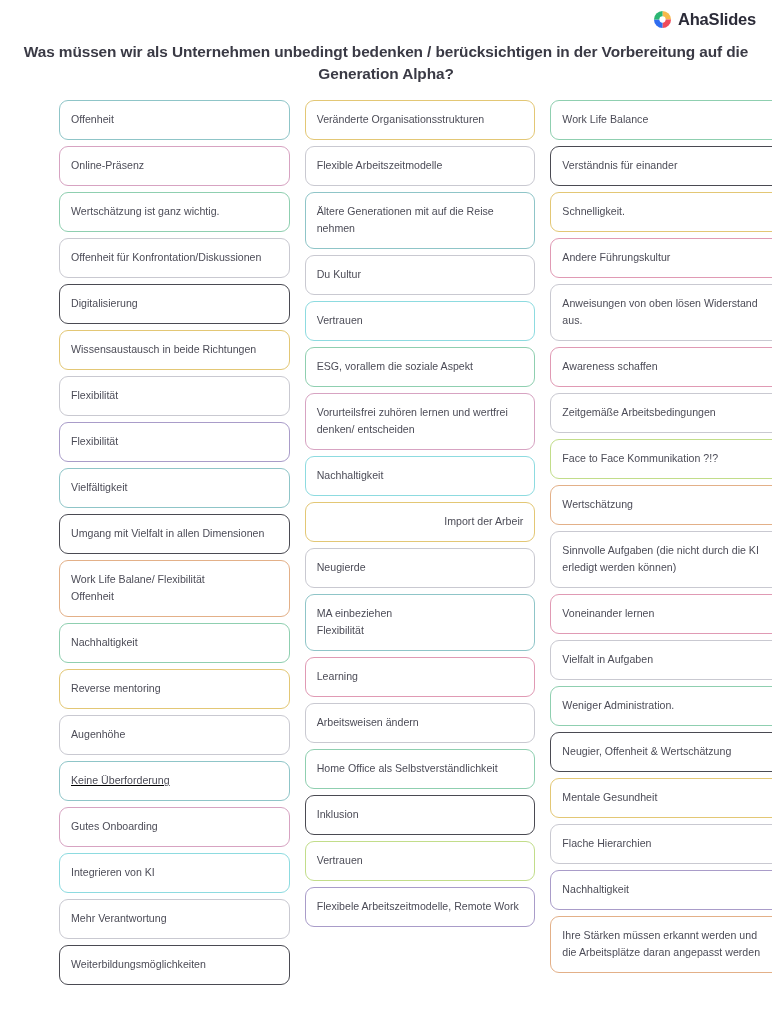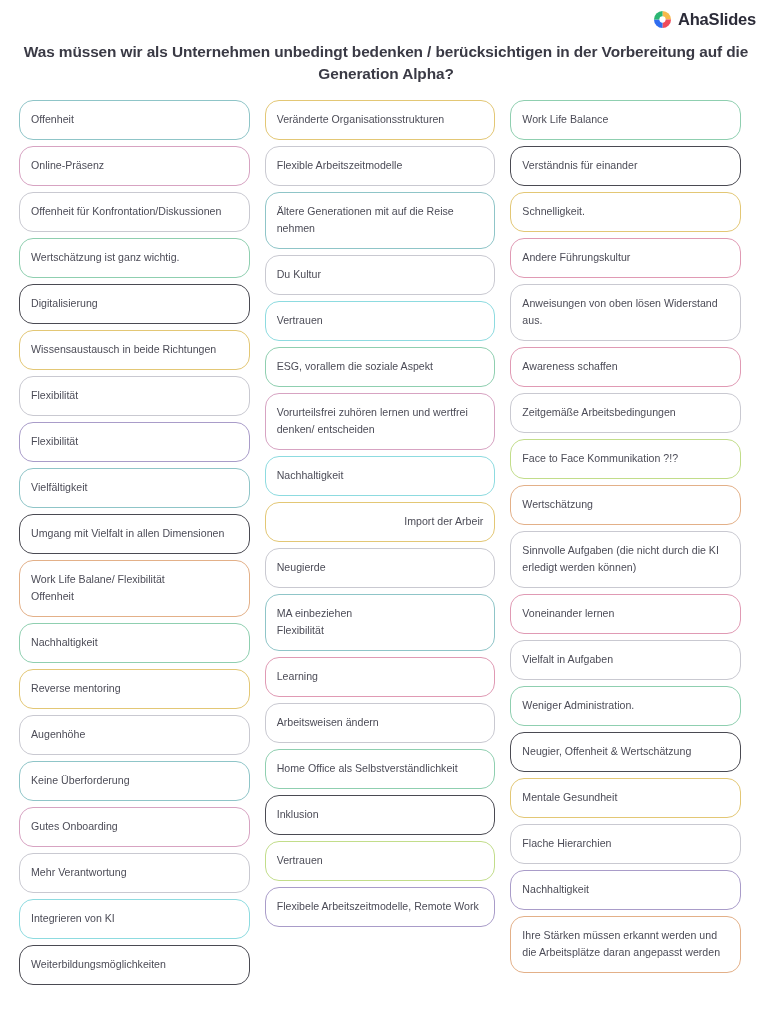--- a/index.html
+++ b/index.html
@@ -73,25 +73,26 @@
     display: flex;
     flex-direction: column;
     gap: 6px;
   }
 
   
   .card {
     width: 100%;
     background: #ffffff;
     border: 1px solid #c9c9d1;
-    border-radius: 14px;
+    border-radius: 9px;
     padding: 10px 11px 11px 11px;
     min-height: 36px;
     display: flex;
     align-items: center;
+    margin-left: 40px;
   }
   .card-text {
     font-size: 10.6px;
     line-height: 17px;
     color: #4c4c57;
     white-space: pre-line;
     word-break: break-word;
     letter-spacing: 0.01px;
   }
 </style>
@@ -114,25 +115,25 @@
   <div class="title">Was müssen wir als Unternehmen unbedingt bedenken / berücksichtigen in der Vorbereitung auf die Generation Alpha?</div>
 
   <div class="board">
     <div class="column">
         <div class="card" style="border-color: rgb(143, 197, 200);">
           <div class="card-text">Offenheit</div>
         </div>
         <div class="card" style="border-color: rgb(215, 163, 194);">
           <div class="card-text">Online-Präsenz</div>
         </div>
+        <div class="card" style="border-color: rgb(143, 207, 176);">
+          <div class="card-text">Wertschätzung ist ganz wichtig.</div>
+        </div>
         <div class="card" style="border-color: rgb(201, 201, 209);">
           <div class="card-text">Offenheit für Konfrontation/Diskussionen</div>
-        </div>
-        <div class="card" style="border-color: rgb(143, 207, 176);">
-          <div class="card-text">Wertschätzung ist ganz wichtig.</div>
         </div>
         <div class="card" style="border-color: rgb(74, 74, 82);">
           <div class="card-text">Digitalisierung</div>
         </div>
         <div class="card" style="border-color: rgb(227, 199, 117);">
           <div class="card-text">Wissensaustausch in beide Richtungen</div>
         </div>
         <div class="card" style="border-color: rgb(201, 201, 209);">
           <div class="card-text">Flexibilität</div>
         </div>
@@ -151,32 +152,32 @@
         </div>
         <div class="card" style="border-color: rgb(143, 207, 176);">
           <div class="card-text">Nachhaltigkeit</div>
         </div>
         <div class="card" style="border-color: rgb(227, 199, 117);">
           <div class="card-text">Reverse mentoring</div>
         </div>
         <div class="card" style="border-color: rgb(201, 201, 209);">
           <div class="card-text">Augenhöhe</div>
         </div>
-        <div class="card" style="border-color: rgb(143, 197, 200);">
+        <div class="card" style="border-color: rgb(143, 197, 200); text-decoration: underline;">
           <div class="card-text">Keine Überforderung</div>
         </div>
         <div class="card" style="border-color: rgb(215, 163, 194);">
           <div class="card-text">Gutes Onboarding</div>
         </div>
-        <div class="card" style="border-color: rgb(201, 201, 209);">
-          <div class="card-text">Mehr Verantwortung</div>
-        </div>
         <div class="card" style="border-color: rgb(141, 219, 224);">
           <div class="card-text">Integrieren von KI</div>
         </div>
+        <div class="card" style="border-color: rgb(201, 201, 209);">
+          <div class="card-text">Mehr Verantwortung</div>
+        </div>
         <div class="card" style="border-color: rgb(74, 74, 82);">
           <div class="card-text">Weiterbildungsmöglichkeiten</div>
         </div>
       </div>
     <div class="column">
         <div class="card" style="border-color: rgb(227, 199, 117);">
           <div class="card-text">Veränderte Organisationsstrukturen</div>
         </div>
         <div class="card" style="border-color: rgb(201, 201, 209);">
           <div class="card-text">Flexible Arbeitszeitmodelle</div>

